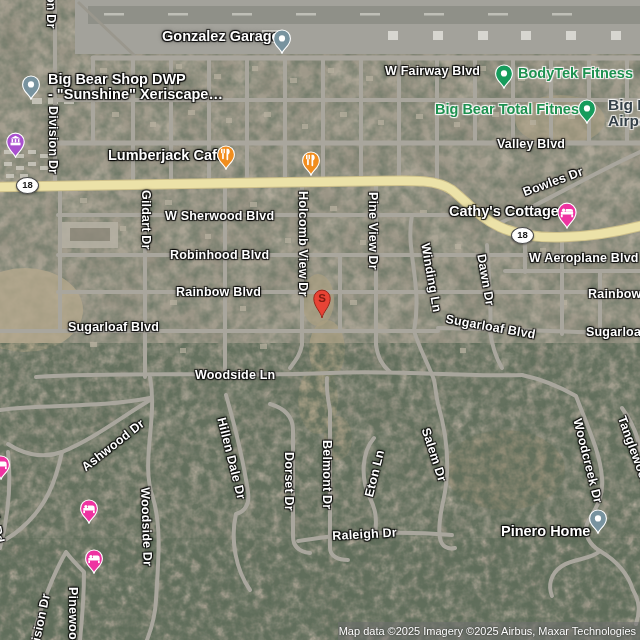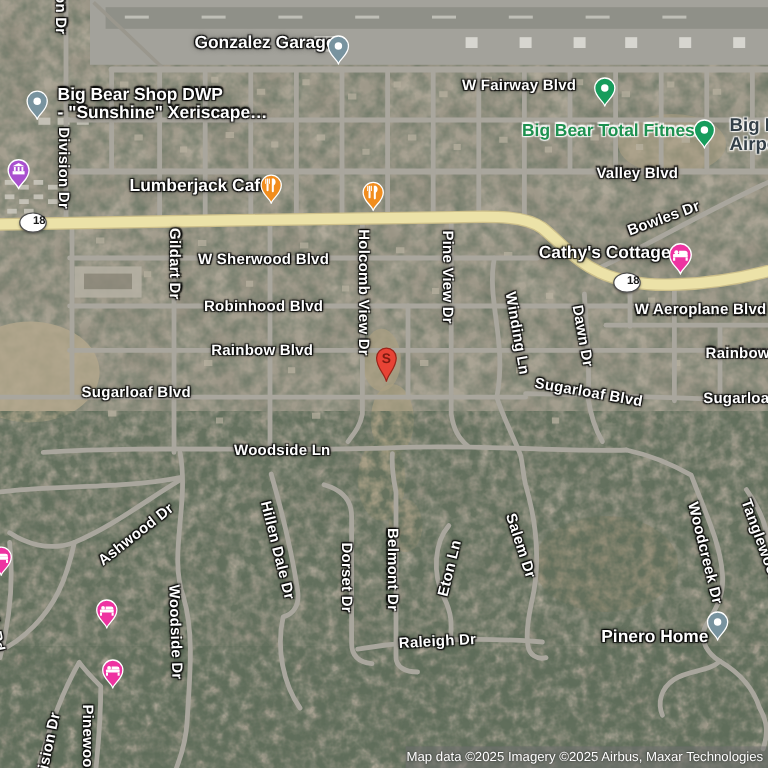--- a/index.html
+++ b/index.html
@@ -11,21 +11,21 @@
   
   .poi{position:absolute;white-space:nowrap;color:#fff;font-size:14.5px;font-weight:700;transform-origin:0 0;line-height:15px;
       text-shadow:-1px -1px 1px rgba(0,0,0,.85),1px -1px 1px rgba(0,0,0,.85),-1px 1px 1px rgba(0,0,0,.85),1px 1px 1px rgba(0,0,0,.85),0 0 5px rgba(0,0,0,.6);cursor:pointer;}
   .poi-green{position:absolute;white-space:nowrap;font-size:14.5px;font-weight:700;color:#1e9150;line-height:15px;
       text-shadow:-1px -1px 1px rgba(255,255,255,.9),1px -1px 1px rgba(255,255,255,.9),-1px 1px 1px rgba(255,255,255,.9),1px 1px 1px rgba(255,255,255,.9);cursor:pointer;}
   .poi-dark{position:absolute;white-space:nowrap;font-size:15.5px;font-weight:700;color:#333f47;line-height:16px;
       text-shadow:-1px -1px 1px rgba(255,255,255,.75),1px -1px 1px rgba(255,255,255,.75),-1px 1px 1px rgba(255,255,255,.75),1px 1px 1px rgba(255,255,255,.75);}
   .pin{position:absolute;width:20px;height:26px;cursor:pointer;}
   .marker{position:absolute;width:20px;height:32px;cursor:pointer;}
   .shield{position:absolute;width:21px;height:15px;background:#fff;border:1px solid #4a4a4a;border-radius:50%;
-      font-size:9.5px;font-weight:700;color:#1a1a1a;text-align:right;line-height:13.5px;box-shadow:0 1px 2px rgba(0,0,0,.4);}
+      font-size:9.5px;font-weight:700;color:#1a1a1a;text-align:center;line-height:13.5px;box-shadow:0 1px 2px rgba(0,0,0,.4);}
   #google-logo{position:absolute;left:8px;top:613px;color:#fff;font-size:20px;font-weight:700;letter-spacing:.3px;
       text-shadow:0 1px 3px rgba(0,0,0,.7);cursor:pointer;margin-top:39px;}
   #attribution{position:absolute;right:0;bottom:0;left:338px;height:18px;background:rgba(112,112,112,.55);
       color:#fff;font-size:11px;line-height:18px;text-align:right;padding-right:4px;text-shadow:0 0 2px rgba(0,0,0,.8);white-space:nowrap;}
 </style>
 </head>
 <body>
 
 <div id="map">
 
@@ -194,20 +194,21 @@
   <span class="rl" style="left:152px;top:487px;transform:rotate(88deg)">Woodside Dr</span>
   <span class="rl" style="left:80px;top:587px;transform:rotate(90deg)">Pinewood Dr</span>
   <span class="rl" style="left:25px;top:659px;transform:rotate(-78deg)">Division Dr</span>
   <span class="rl" style="left:1px;top:514px;transform:rotate(78deg)">k Rd</span>
 
   <span class="poi" style="left:162px;top:29px">Gonzalez Garage</span>
   <div class="poi" style="left:48px;top:72px">
     <div>Big Bear Shop DWP</div>
     <div>- "Sunshine" Xeriscape…</div>
   </div>
+  <span class="poi-green" style="left:518px;top:66px">BodyTek Fitness</span>
   <span class="poi-green" style="left:435px;top:102px">Big Bear Total Fitness</span>
   <div class="poi-dark" style="left:608px;top:97px">
     <div>Big Bear</div>
     <div>Airport</div>
   </div>
   <span class="poi" style="left:108px;top:148px">Lumberjack Cafe</span>
   <span class="poi" style="left:449px;top:204px">Cathy's Cottages</span>
   <span class="poi" style="left:501px;top:524px">Pinero Home</span>
 
   <div class="pin" style="left:272px;top:28px">

